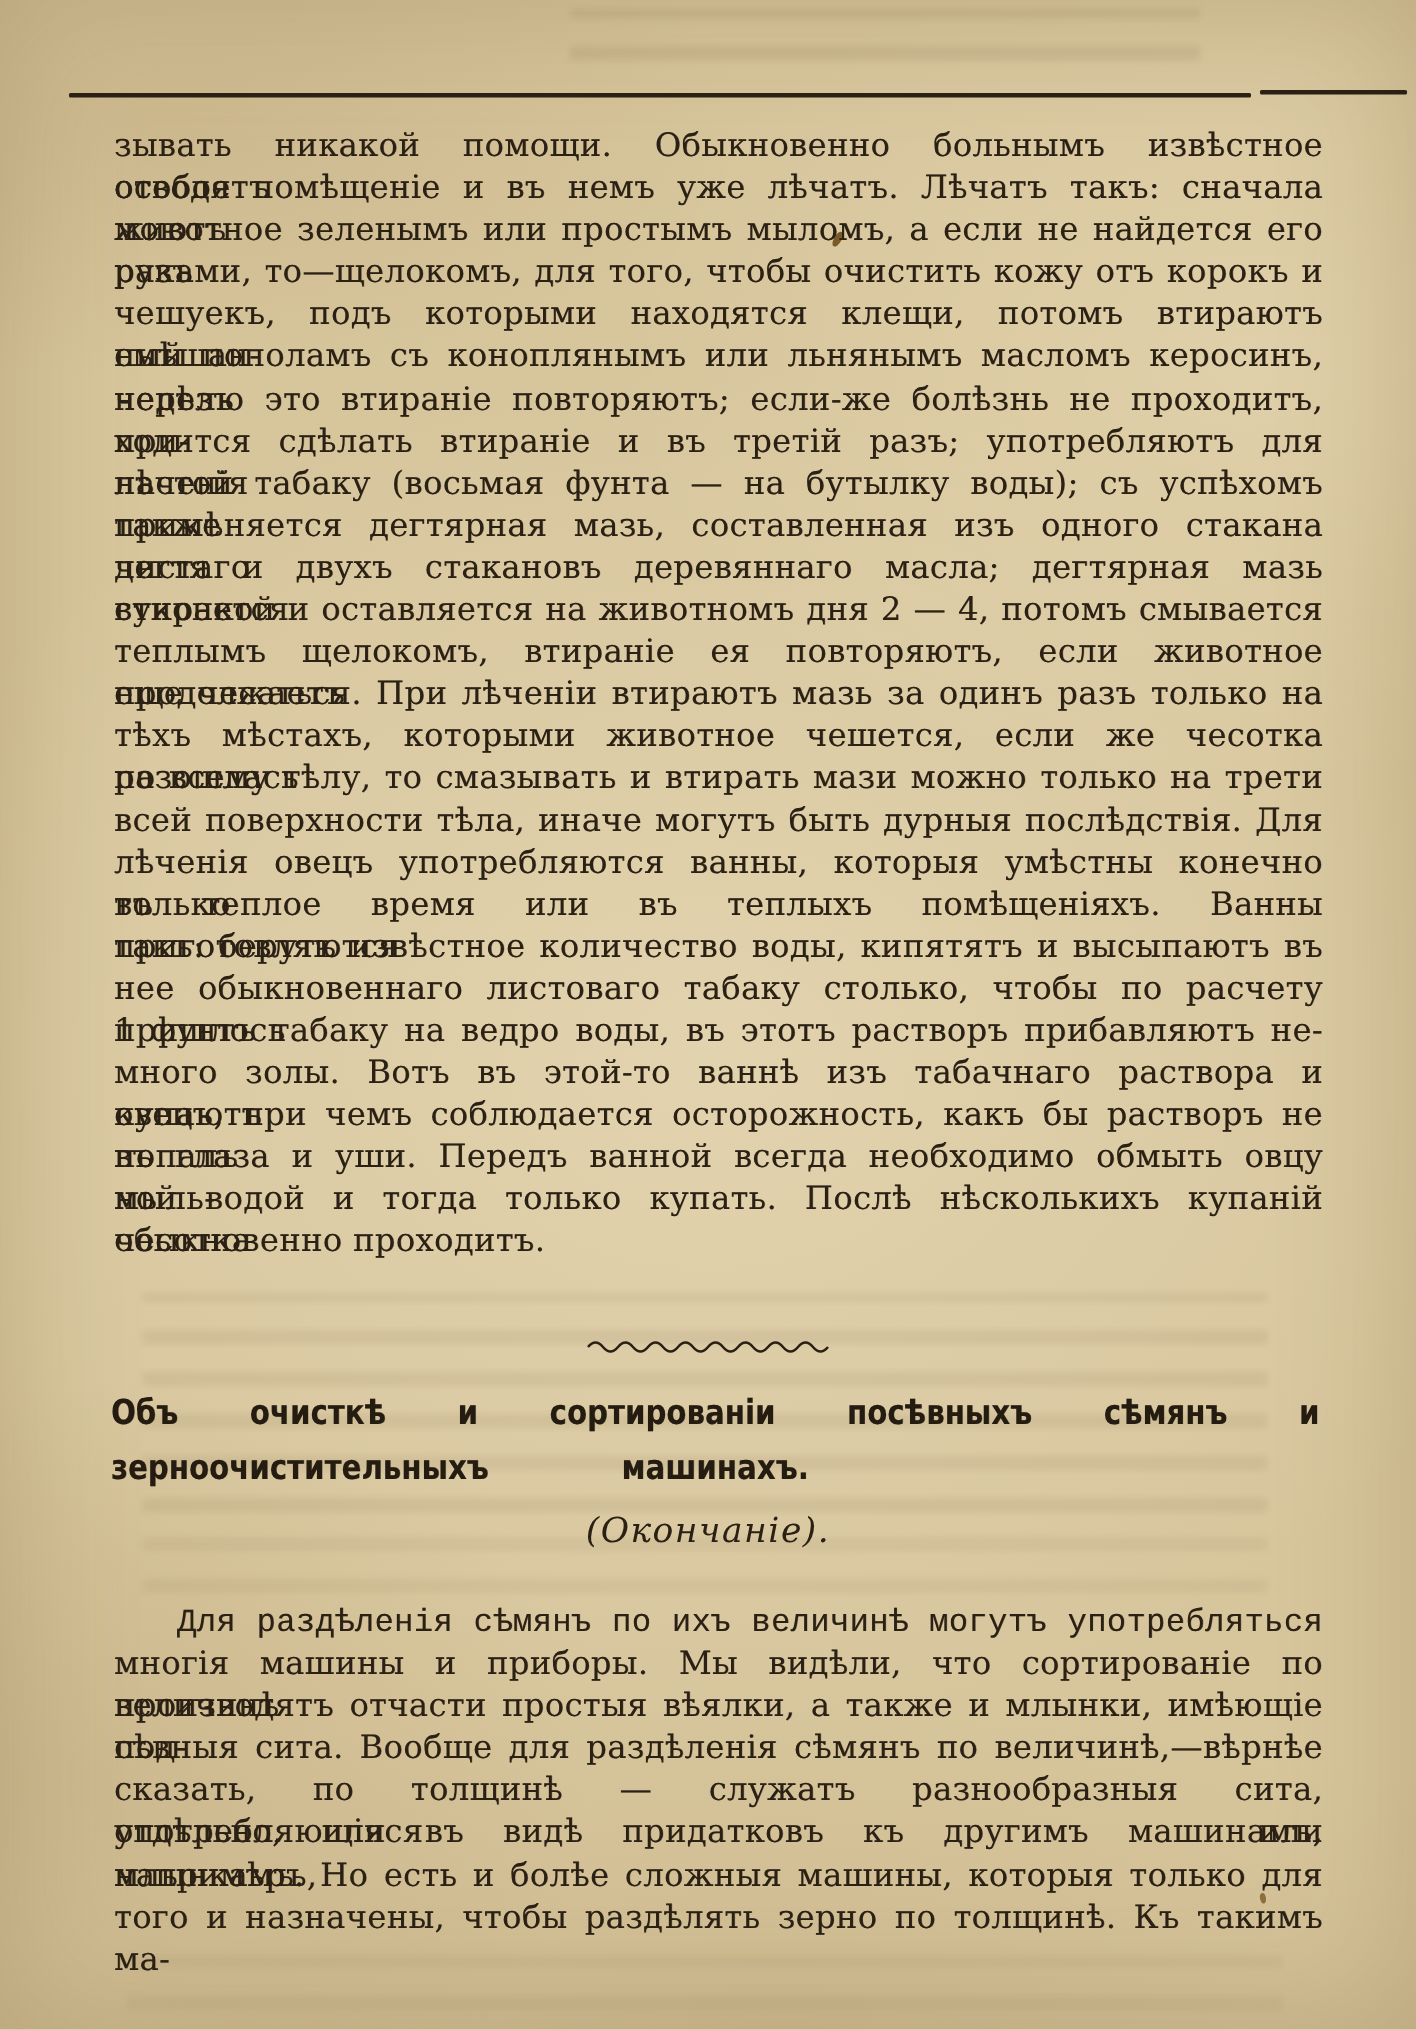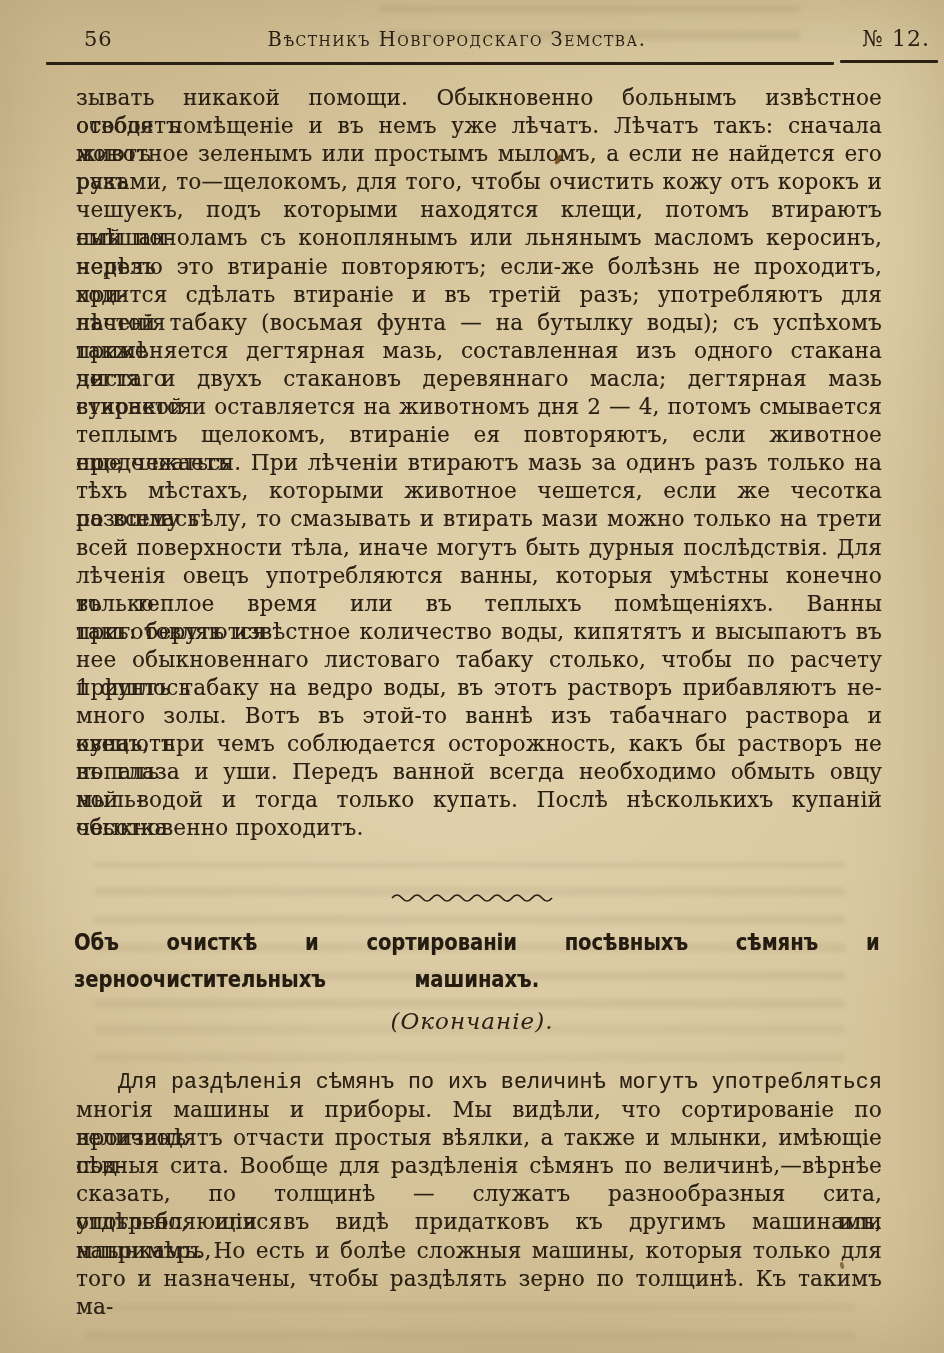--- a/index.html
+++ b/index.html
@@ -110,25 +110,20 @@
 
 <div class="page">
 
   <div class="ghost" style="left:380px; top:6px; width:420px; height:34px;"></div>
   <div class="ghost" style="left:95px; top:862px; width:750px; height:146px; opacity:0.45;"></div>
   <div class="ghost" style="left:95px; top:1010px; width:750px; height:52px; opacity:0.35;"></div>
   <div class="ghost" style="left:85px; top:1300px; width:770px; height:40px; opacity:0.3;"></div>
   <div class="speck" style="left:556px; top:154px; width:5px; height:11px; transform:rotate(28deg);"></div>
   <div class="speck" style="left:840px; top:1262px; width:4px; height:7px; transform:rotate(-15deg); opacity:0.8;"></div>
 
-  <div class="header-row">
-    <div class="pageno">56</div>
-    <div class="journal-title">Вѣстникъ Новгородскаго Земства.</div>
-    <div class="issueno">№ 12.</div>
-  </div>
   <div class="rule-seg" style="left:46px; top:62px; width:788px;"></div>
   <div class="rule-seg" style="left:840px; top:60px; width:98px;"></div>
 
   <div class="text-block" style="top:84px;">
       <div class="body-line">зывать никакой помощи. Обыкновенно больнымъ извѣстное отводятъ</div>
       <div class="body-line">особое помѣщеніе и въ немъ уже лѣчатъ. Лѣчатъ такъ: сначала моютъ</div>
       <div class="body-line">животное зеленымъ или простымъ мыломъ, а если не найдется его разъ</div>
       <div class="body-line">руками, то—щелокомъ, для того, чтобы очистить кожу отъ корокъ и</div>
       <div class="body-line">чешуекъ, подъ которыми находятся клещи, потомъ втираютъ смѣшан-</div>
       <div class="body-line">ный пополамъ съ коноплянымъ или льнянымъ масломъ керосинъ, черезъ</div>

